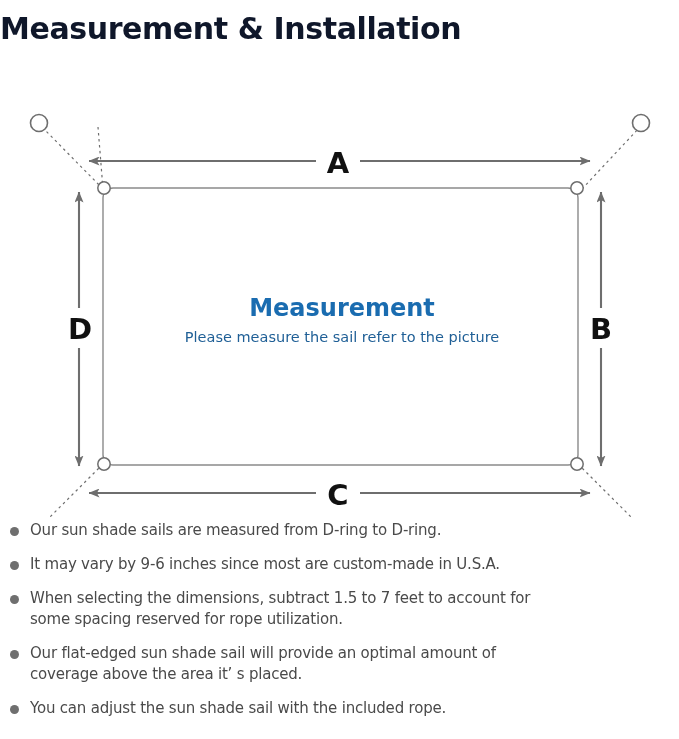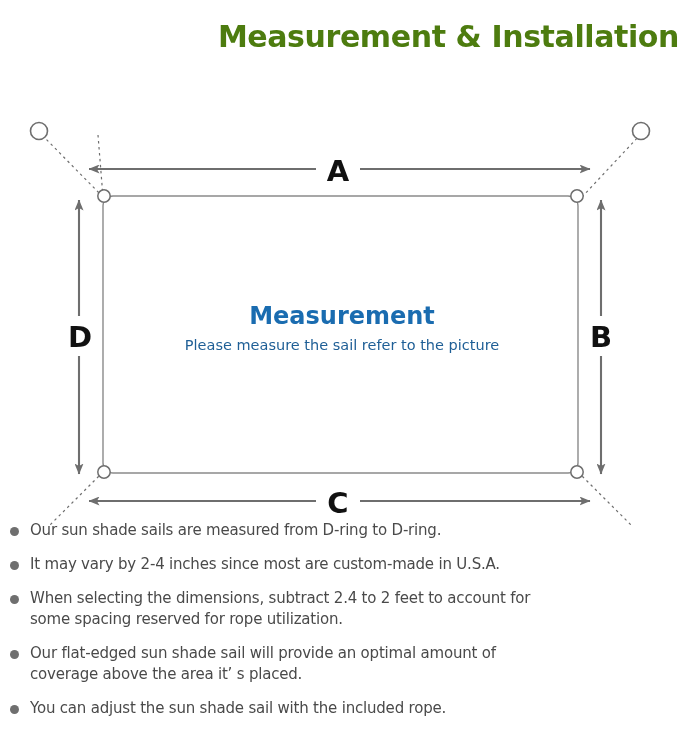--- a/index.html
+++ b/index.html
@@ -18,27 +18,27 @@
   .page {
     width: 679px;
     height: 739px;
     position: relative;
     background: #ffffff;
   }
 
   
   .title {
     width: 100%;
-    text-align: right;
+    text-align: left;
     font-family: "DejaVu Sans", sans-serif;
     font-weight: bold;
     font-size: 30px;
     letter-spacing: -0.4px;
-    color: #4d7c0f;
-    padding-top: 19px;
+    color: #0f172a;
+    padding-top: 11px;
     line-height: 36px;
     white-space: nowrap;
   }
 
   
   .diagram-wrap {
     position: relative;
     width: 679px;
     height: 470px;
   }
@@ -164,25 +164,25 @@
     </svg>
   </div>
 
   <div class="notes">
     <div class="note-item">
       <span class="note-bullet"></span>
       <span class="note-text">Our sun shade sails are measured from D-ring to D-ring.</span>
     </div>
     <div class="note-item">
       <span class="note-bullet"></span>
-      <span class="note-text">It may vary by 2-4 inches since most are custom-made in U.S.A.</span>
+      <span class="note-text">It may vary by 9-6 inches since most are custom-made in U.S.A.</span>
     </div>
     <div class="note-item">
       <span class="note-bullet"></span>
-      <span class="note-text">When selecting the dimensions, subtract 2.4 to 2 feet to account for some spacing reserved for rope utilization.</span>
+      <span class="note-text">When selecting the dimensions, subtract 1.5 to 7 feet to account for some spacing reserved for rope utilization.</span>
     </div>
     <div class="note-item">
       <span class="note-bullet"></span>
       <span class="note-text">Our flat-edged sun shade sail will provide an optimal amount of coverage above the area it’ s placed.</span>
     </div>
     <div class="note-item">
       <span class="note-bullet"></span>
       <span class="note-text">You can adjust the sun shade sail with the included rope.</span>
     </div>
   </div>

